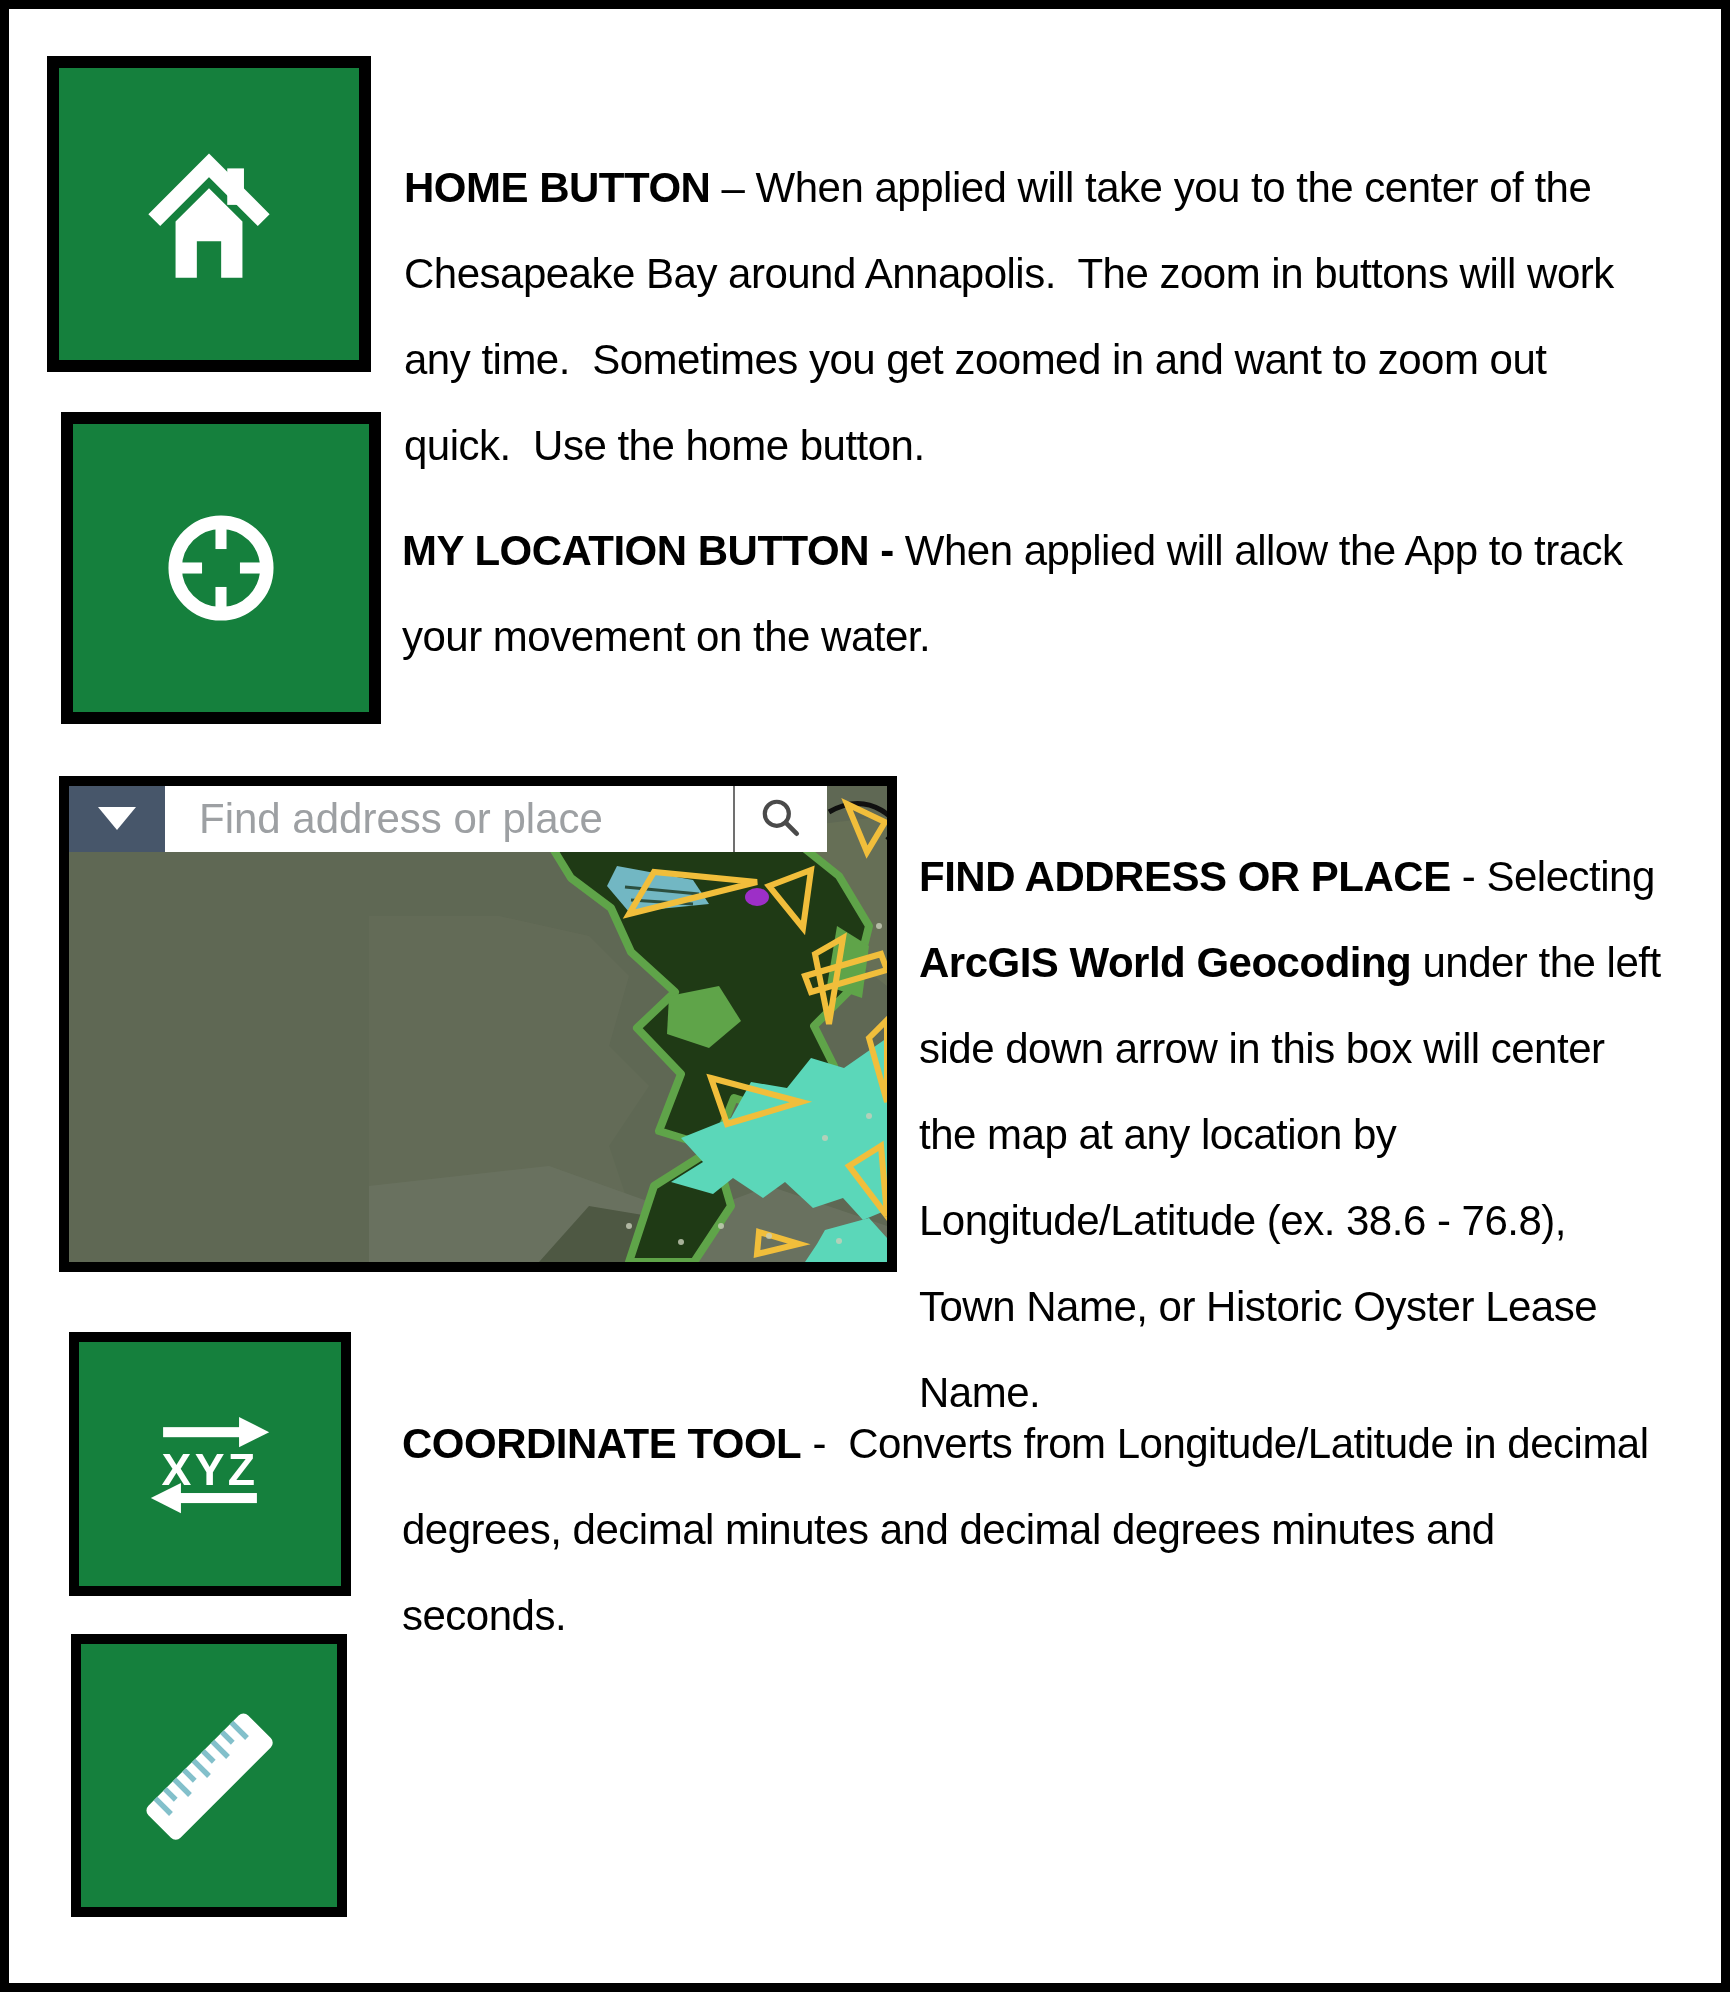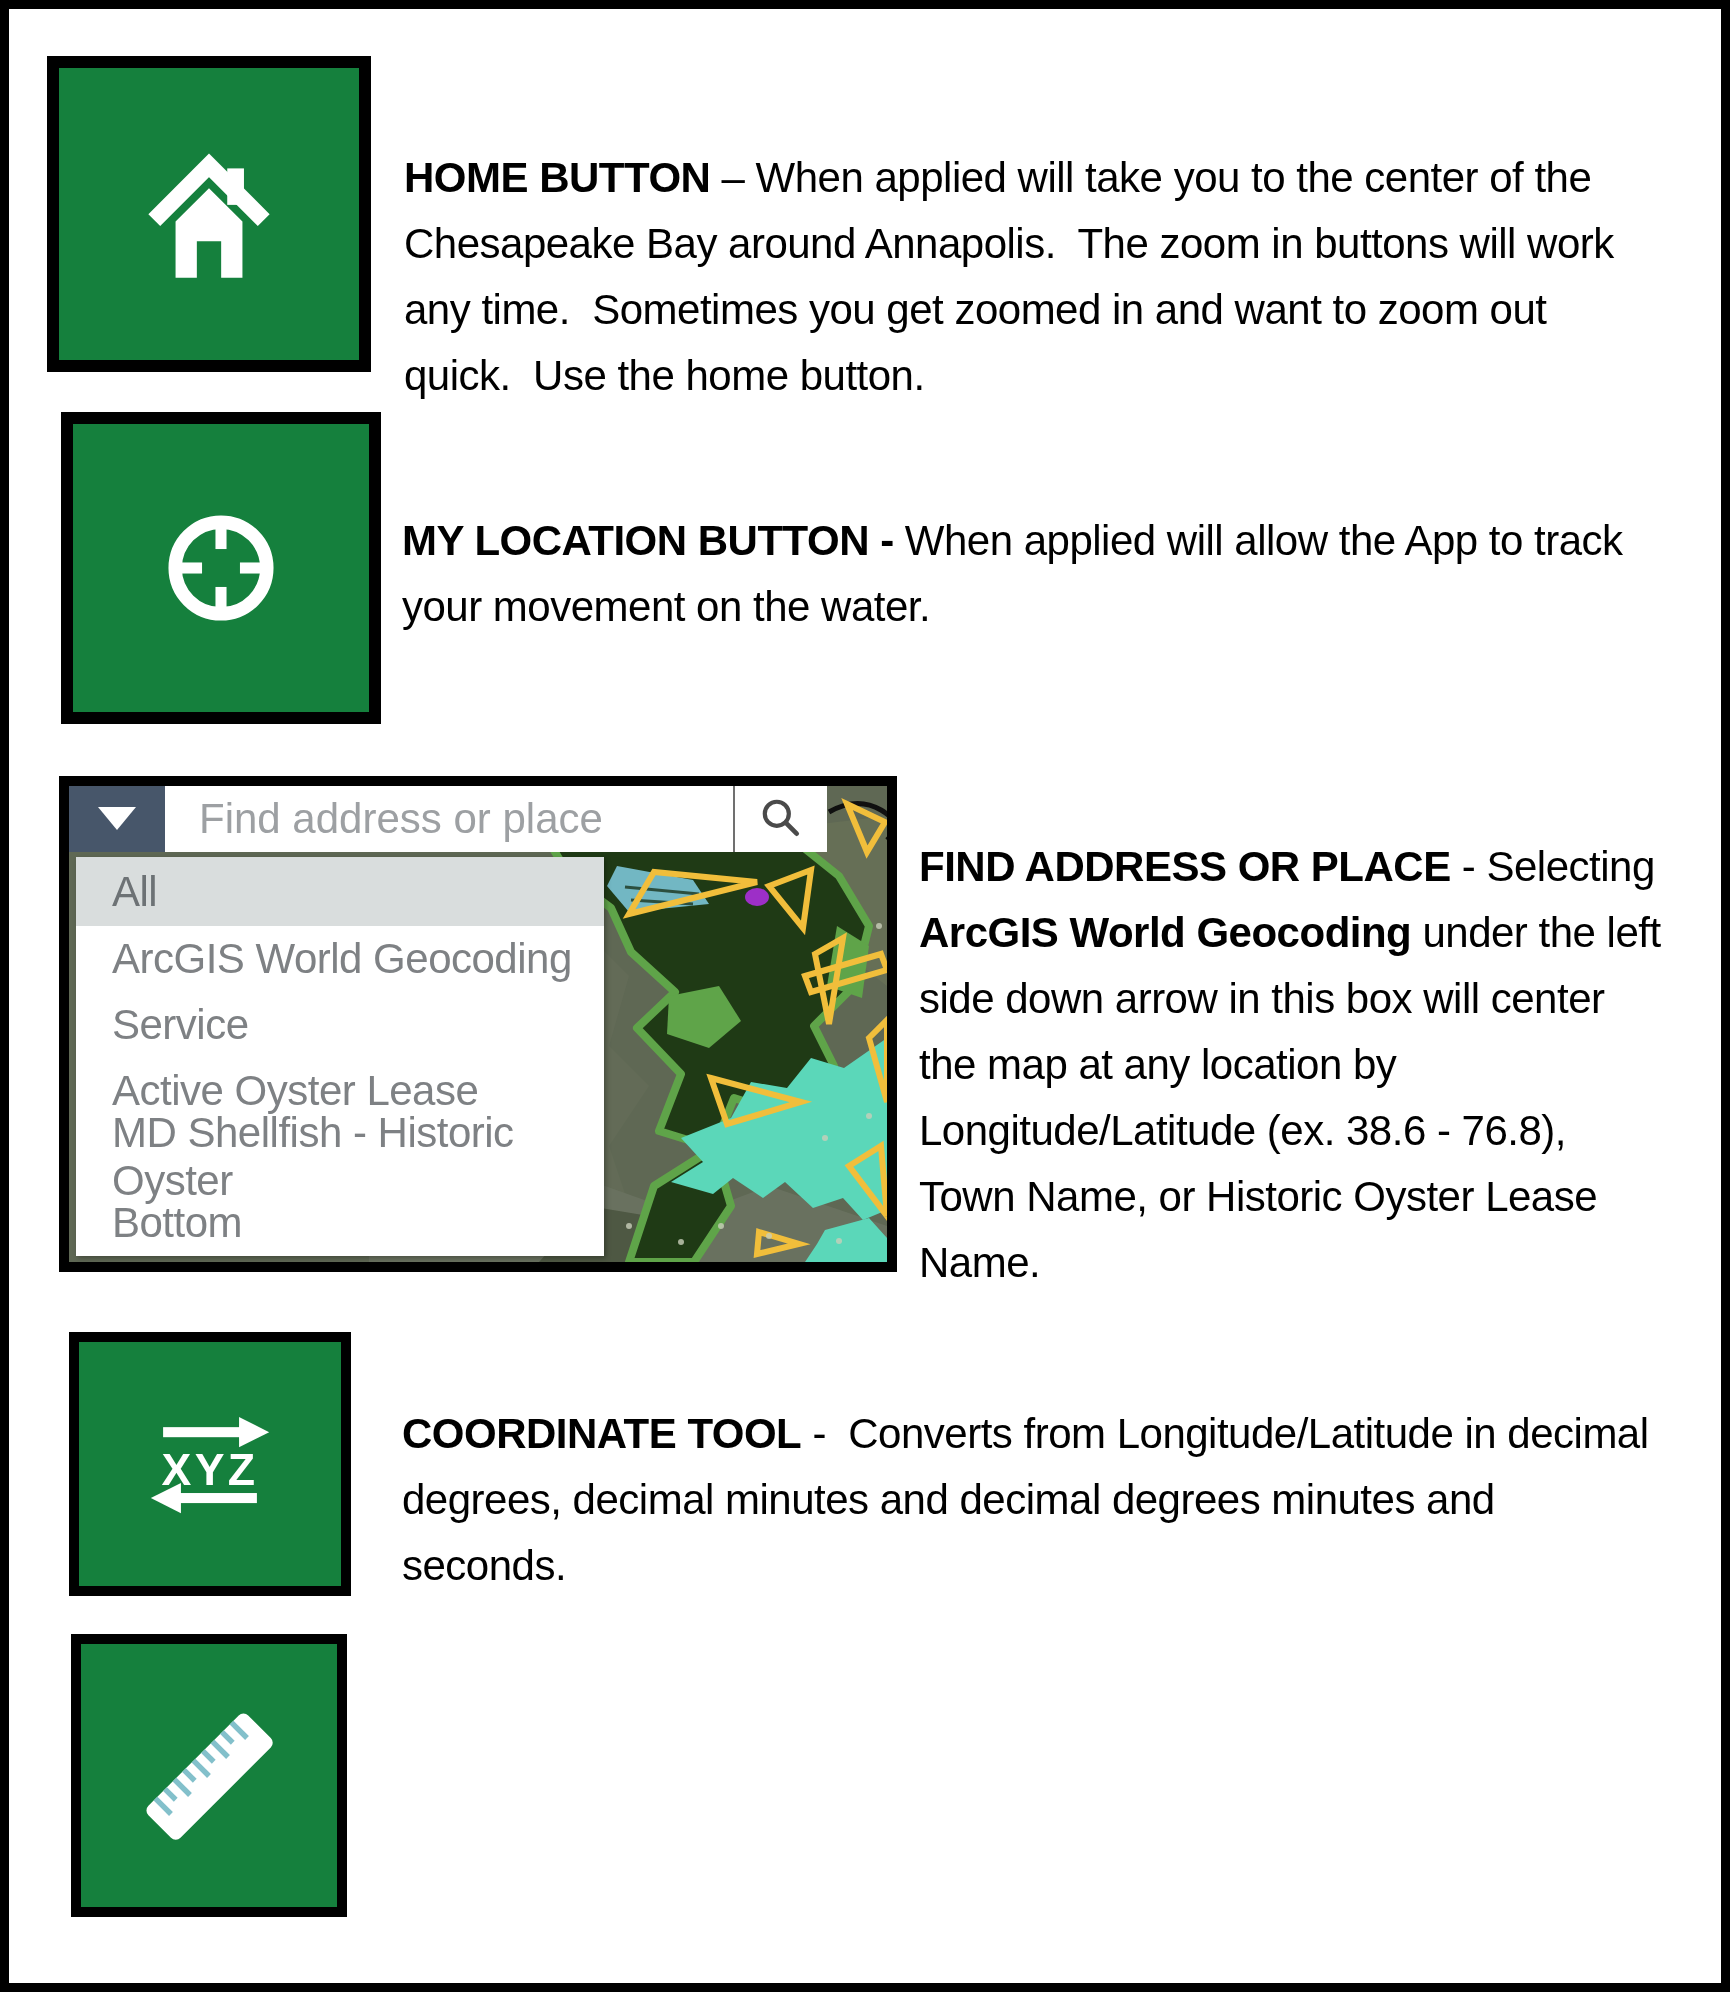--- a/index.html
+++ b/index.html
@@ -9,21 +9,21 @@
     font-family:"Liberation Sans",sans-serif;color:#000;overflow:hidden;
   }
   
   .tool-btn{
     position:absolute;box-sizing:border-box;background:#15803d;border:12px solid #000;
     display:flex;align-items:center;justify-content:center;
   }
   .tool-btn.thin{border-width:10px;}
   
   .desc{
-    position:absolute;font-size:42px;line-height:66px;letter-spacing:-0.5px;
+    position:absolute;font-size:42px;line-height:86px;letter-spacing:-0.5px;
     white-space:pre-wrap;margin:0;color:#000;
   }
   .desc b{font-weight:700;}
   .desc-wide{width:1310px;}
   .desc-narrow{width:800px;}
   
   .widget{
     position:absolute;left:50px;top:767px;width:838px;height:496px;
     box-sizing:border-box;border:10px solid #000;overflow:hidden;background:#223a18;
   }
@@ -142,28 +142,20 @@
       </div>
       <input class="search-input" type="text" value="" placeholder="Find address or place" style="">
       <div class="search-btn">
         <svg width="46" height="46" viewBox="0 0 44 44">
           <circle cx="18" cy="17" r="11.5" stroke="#4a4a4a" stroke-width="4" fill="none"></circle>
           <line x1="26.5" y1="25.5" x2="37" y2="36" stroke="#4a4a4a" stroke-width="4.5" stroke-linecap="round"></line>
         </svg>
       </div>
     </div>
 
-    <div class="menu">
-      <div class="menu-row selected">All</div>
-      <div class="menu-row">ArcGIS World Geocoding</div>
-      <div class="menu-row">Service</div>
-      <div class="menu-row">Active Oyster Lease</div>
-      <div class="menu-row">MD Shellfish - Historic Oyster</div>
-      <div class="menu-row">Bottom</div>
-    </div>
   </div>
 
   <p class="desc desc-narrow" style="left:910px;top:825px;"><b>FIND ADDRESS OR PLACE</b><span> - Selecting
 </span><b>ArcGIS World Geocoding</b><span> under the left
 side down arrow in this box will center
 the map at any location by
 Longitude/Latitude (ex. 38.6 - 76.8),
 Town Name, or Historic Oyster Lease
 Name.</span></p>
 

